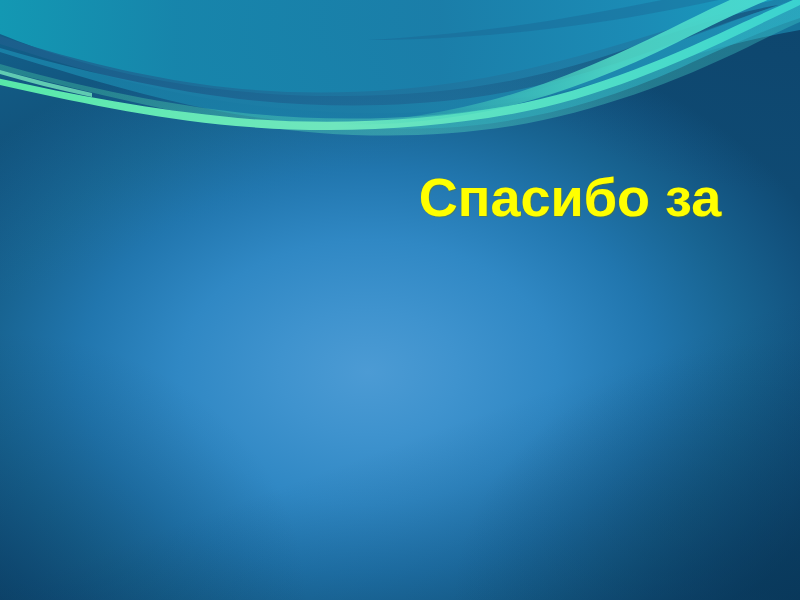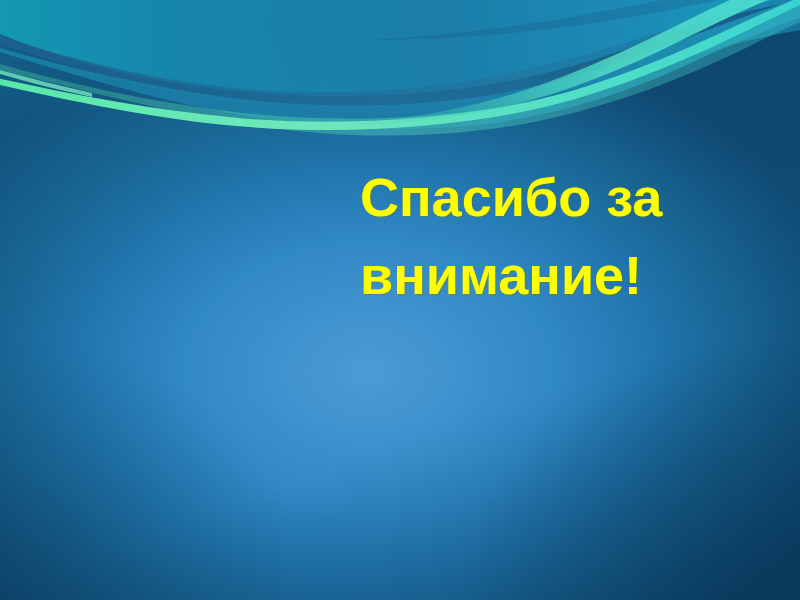--- a/index.html
+++ b/index.html
@@ -63,20 +63,21 @@
     width: 800px;
     height: 180px;
   }
 
   
   .title-block {
     position: absolute;
     left: 360px;
     top: 158px;
     width: 420px;
+    text-align: center;
   }
   .title-line {
     color: #FFFF00;
     font-family: "Liberation Sans", sans-serif;
     font-weight: bold;
     font-size: 54px;
     line-height: 78px;
     letter-spacing: 0px;
     white-space: nowrap;
     text-shadow:
@@ -215,16 +216,15 @@
                C 760,-8 680,10 600,22
                C 520,34 440,40 368,40
                C 438,36 512,28 588,14
                C 668,0 748,-18 820,-36 Z" fill="#1a5f8c" opacity="0.34"></path>
 
     </g>
   </svg>
 
   <div class="title-block">
     <div class="title-line">Спасибо за</div>
-    <div class="title-line">внимание!</div>
   </div>
 
 </div>
 
 </body></html>

